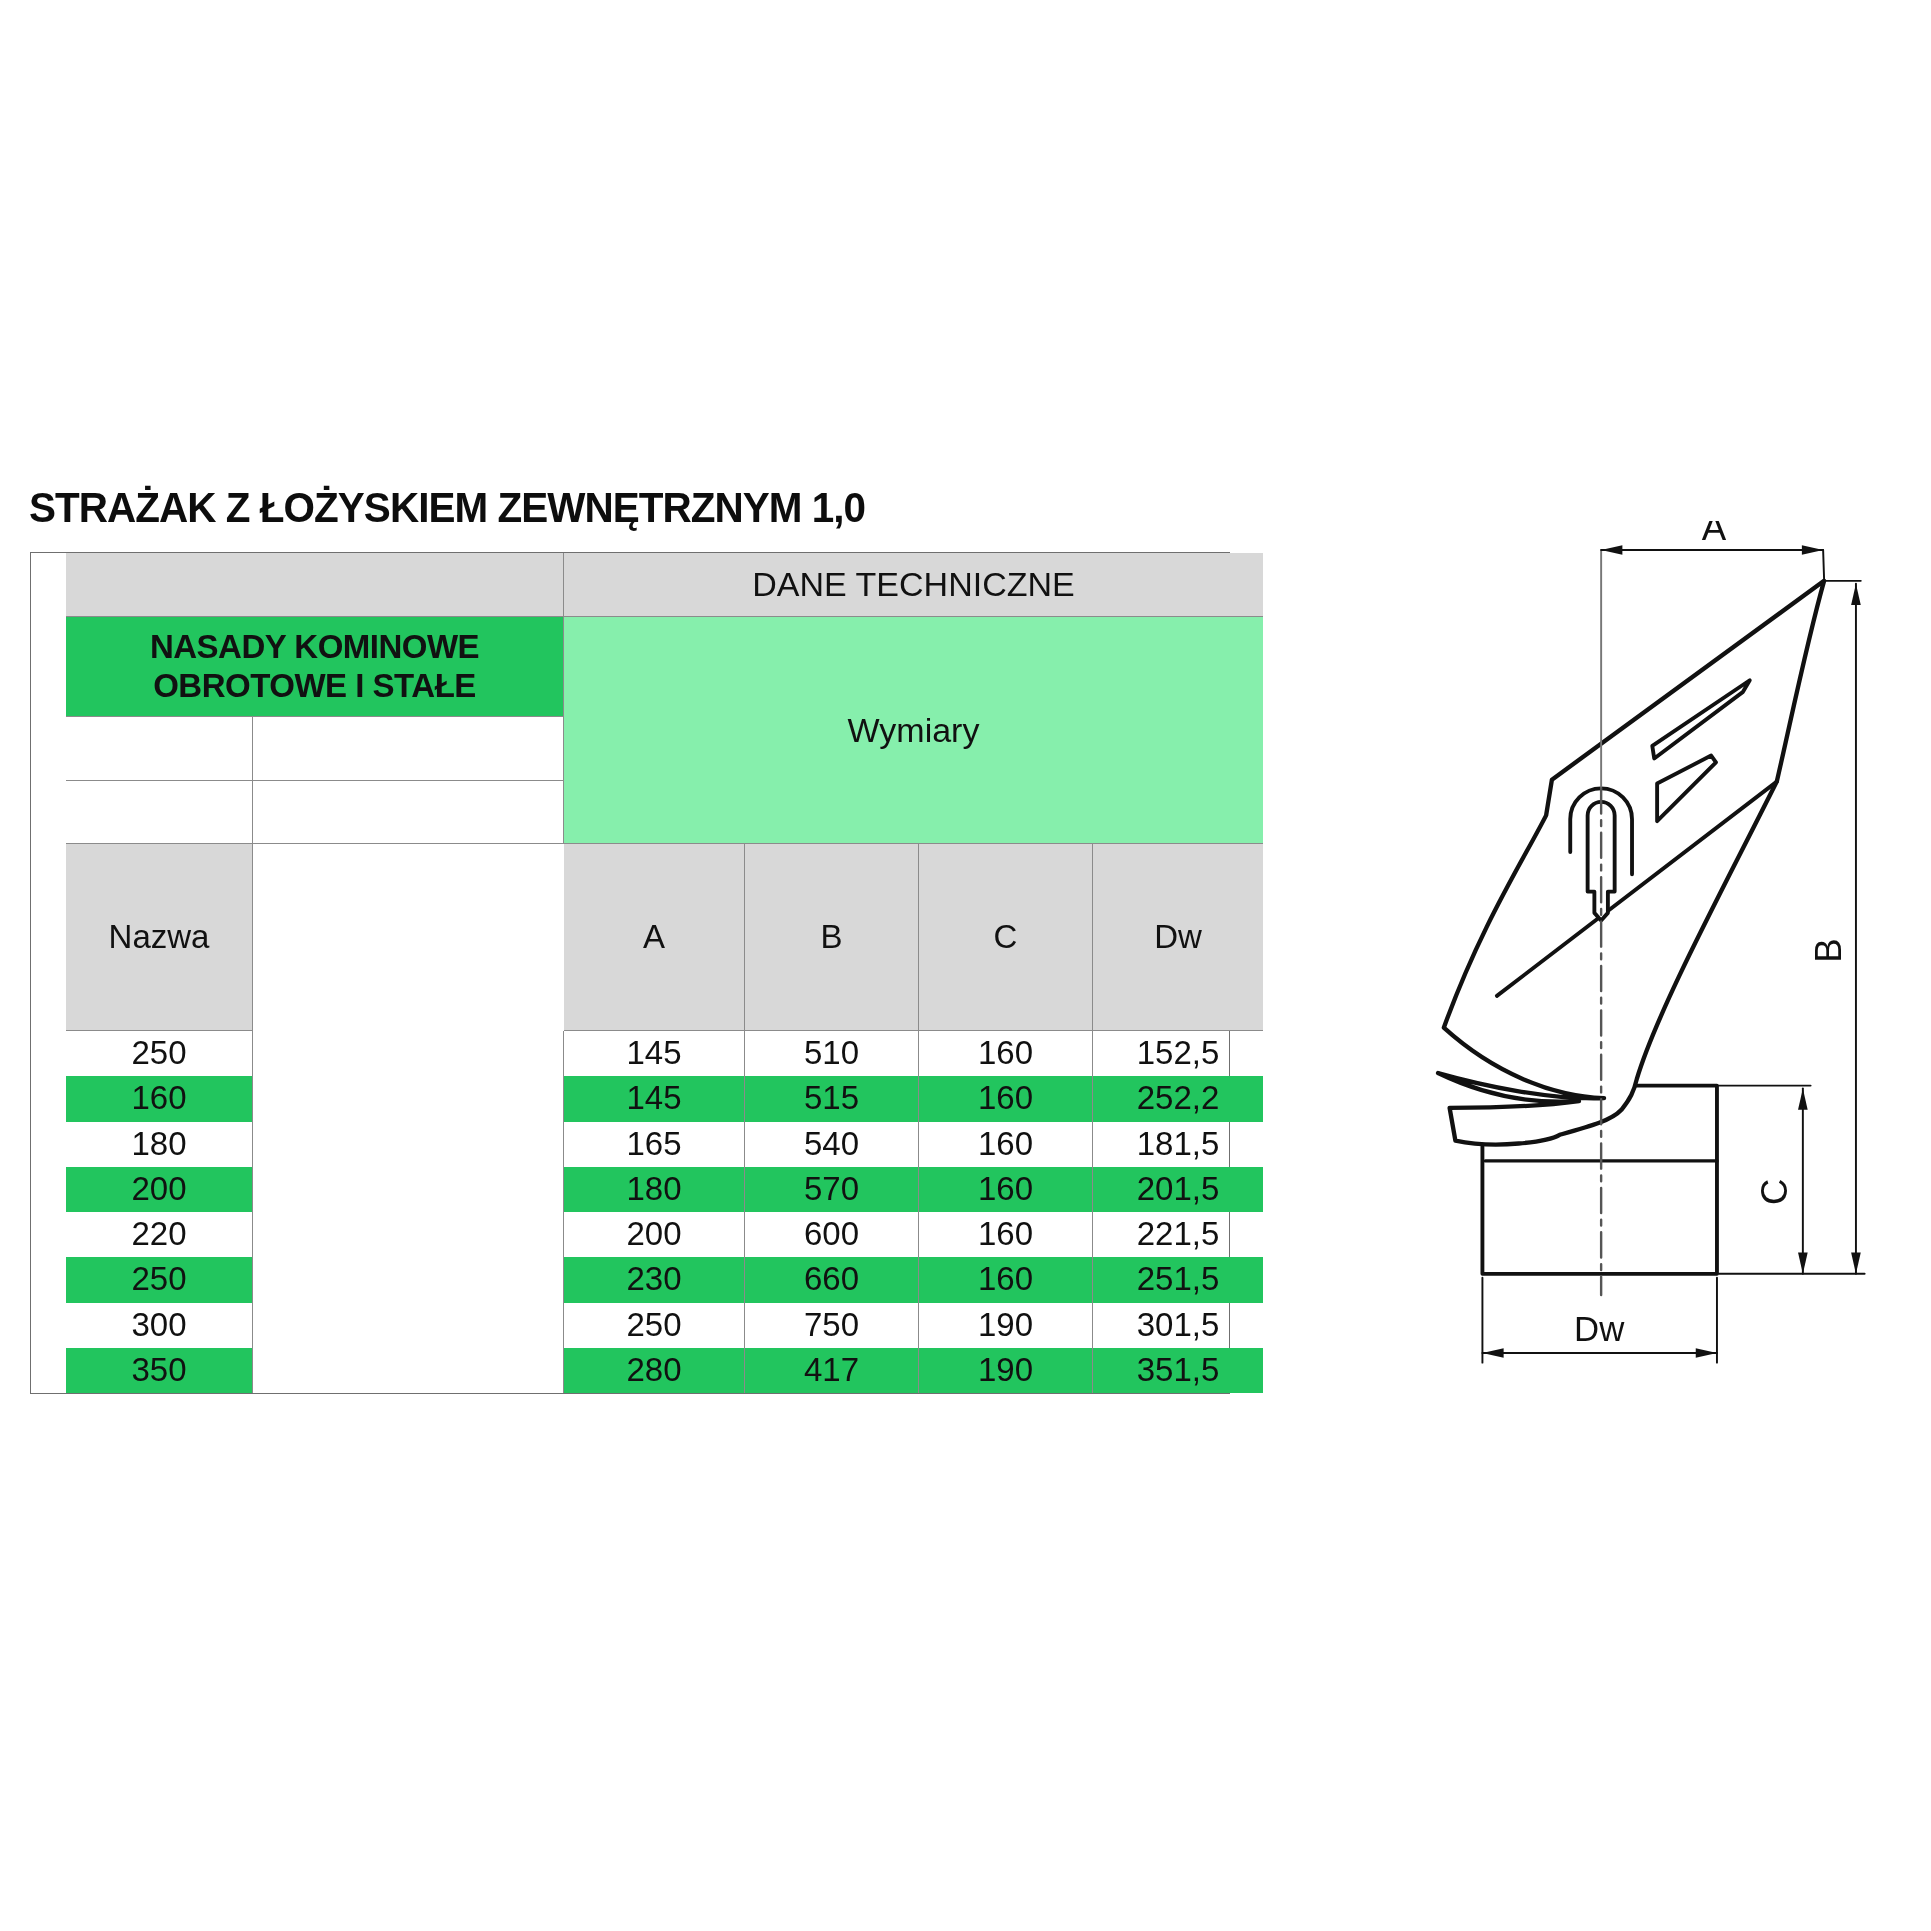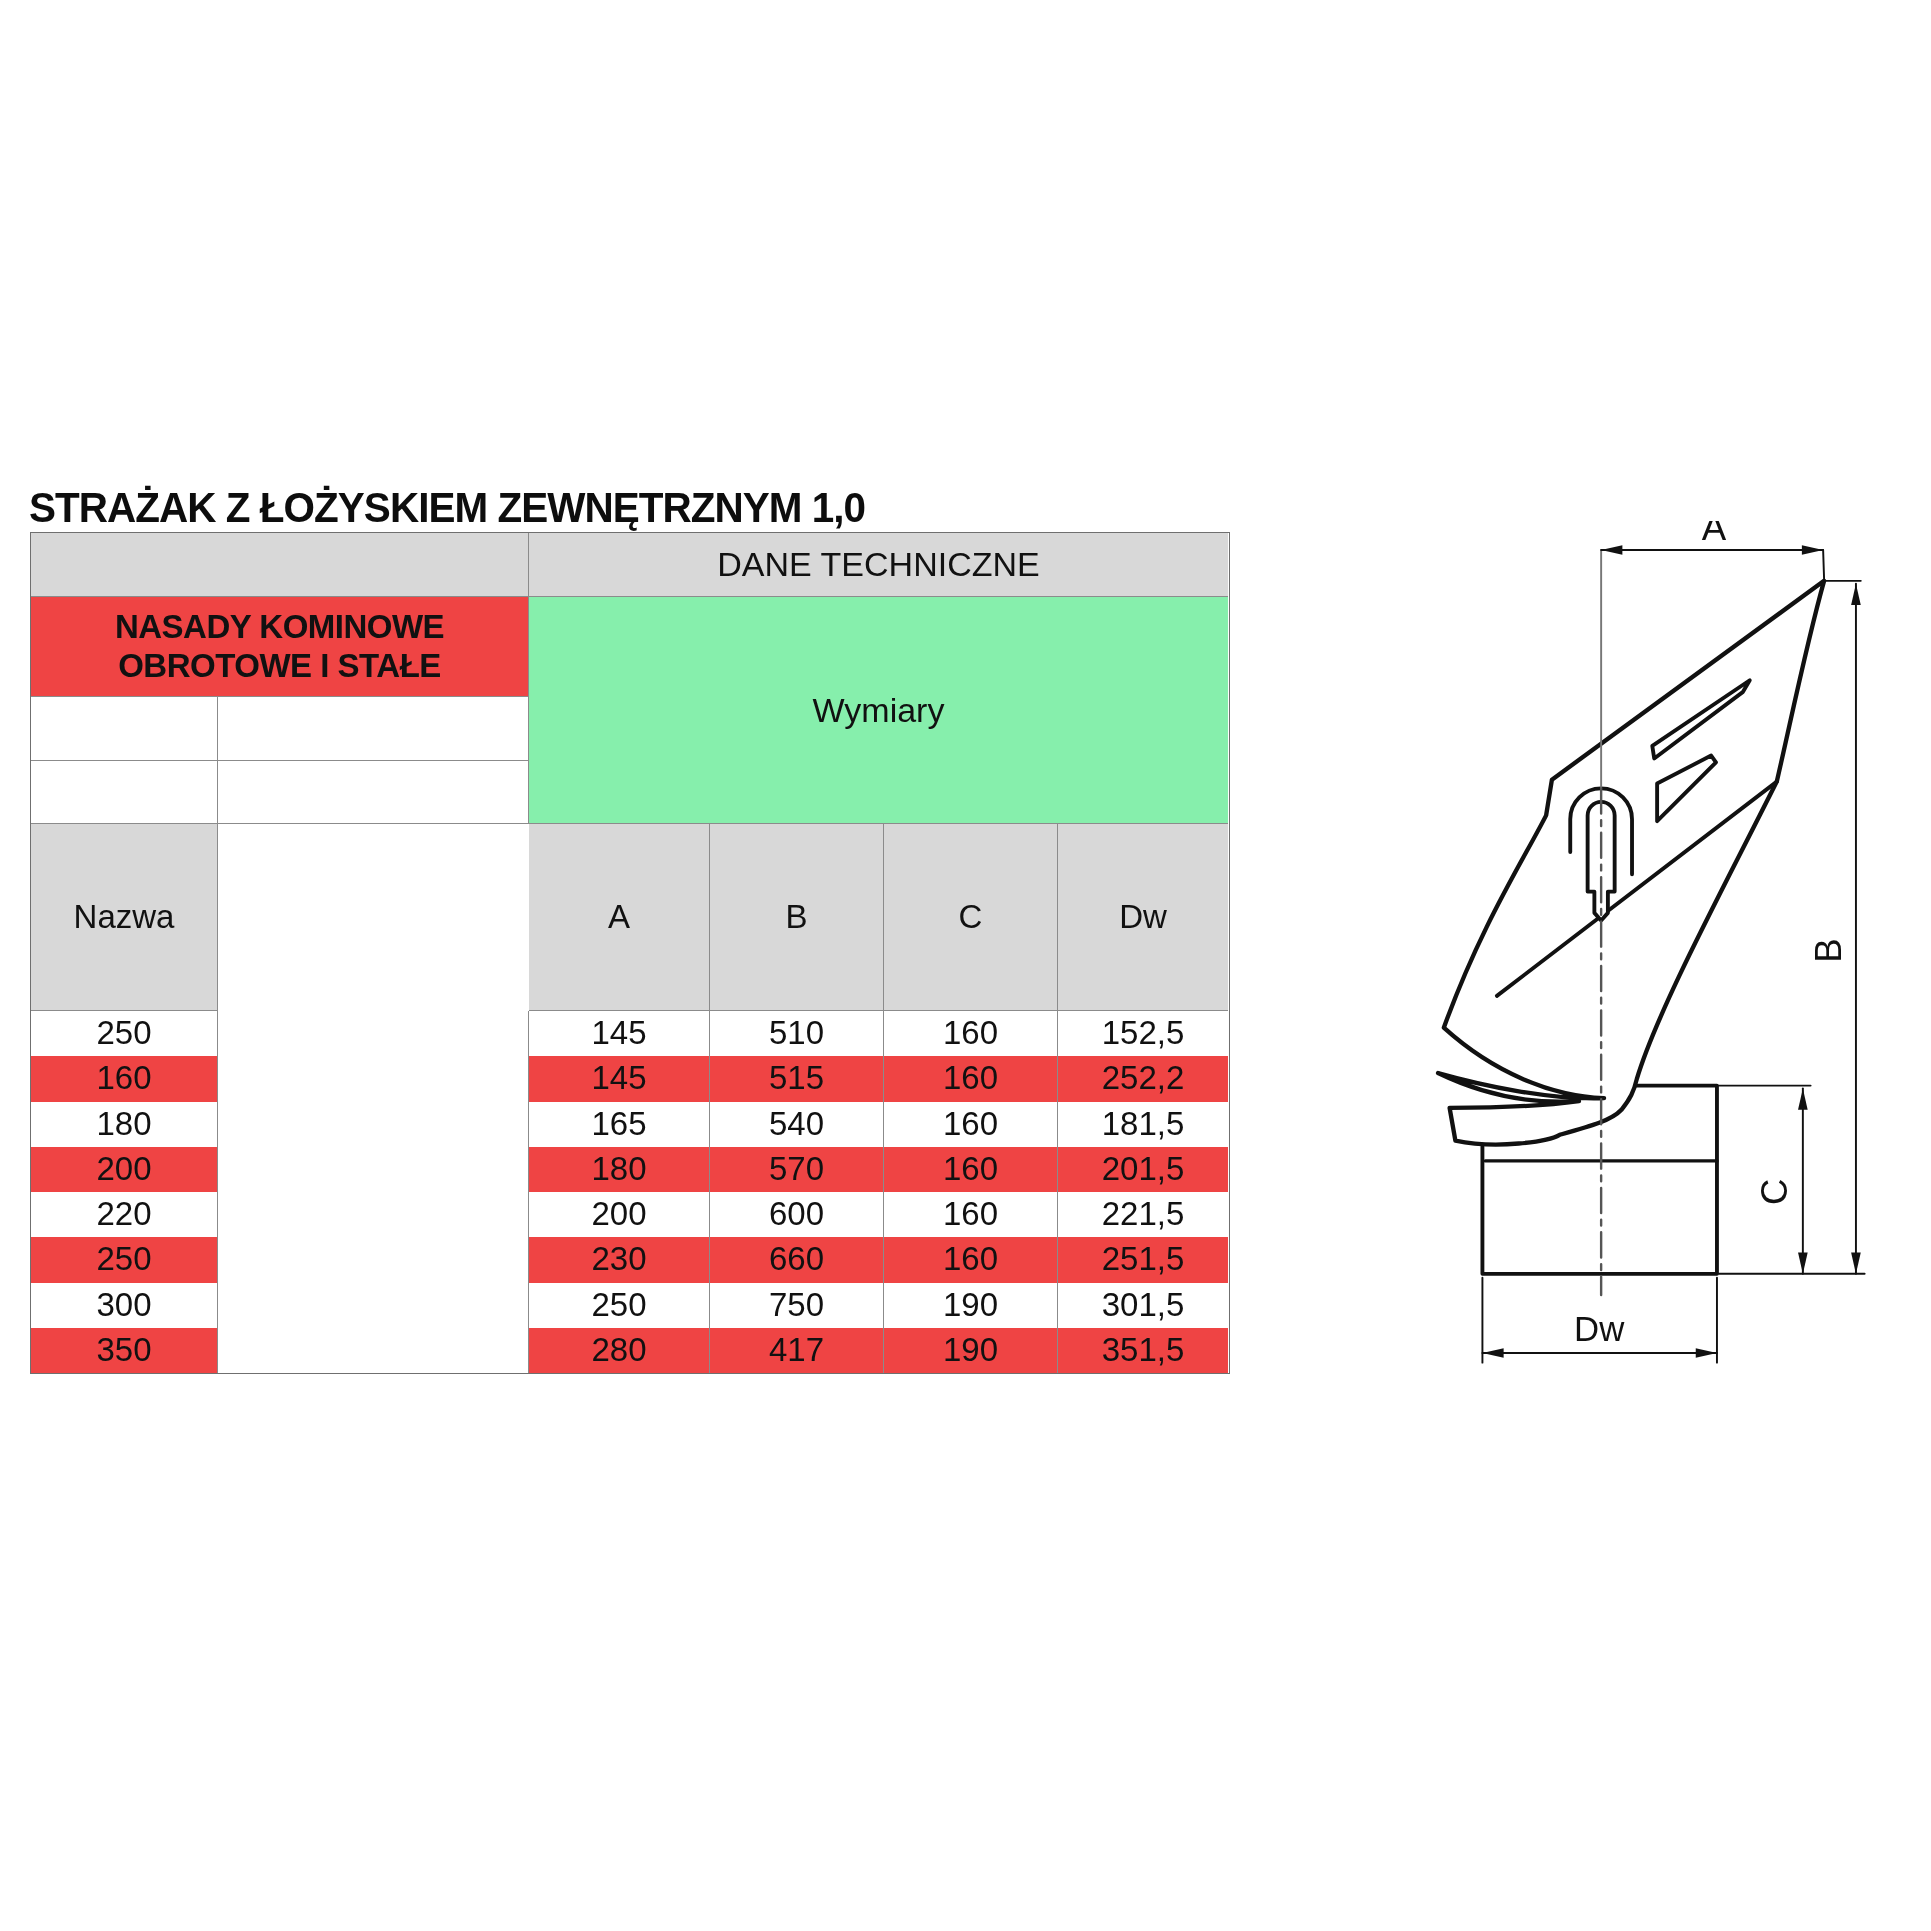--- a/index.html
+++ b/index.html
@@ -3,30 +3,30 @@
 <meta charset="utf-8">
 <style>
   html,body{margin:0;padding:0;background:#fff;}
   #canvas{position:relative;width:1931px;height:1931px;background:#fff;overflow:hidden;
           font-family:"Liberation Sans",sans-serif;color:#111;}
   
   .page-title{position:absolute;left:29px;top:483px;font-size:43px;font-weight:700;
               letter-spacing:-1px;transform:scaleX(.94);transform-origin:left center;
               white-space:nowrap;color:#0d0d0d;}
   
-  .spec-table{position:absolute;left:30px;top:532px;width:1200px;height:842px;
+  .spec-table{position:absolute;left:30px;top:552px;width:1200px;height:842px;
               display:grid;border:1.9px solid #6f6f6f;box-sizing:border-box;
               grid-template-columns:187px 311px 181px 174px 174px 170px;
-              grid-template-rows:64px 100px 64px 63px 187px repeat(8,1fr);}
+              grid-template-rows:64px 100px 64px 63px 187px repeat(8,1fr);padding-left:35px;}
   .cell{display:flex;align-items:center;justify-content:center;box-sizing:border-box;
         text-align:center;font-size:33px;line-height:1.18;white-space:pre-line;}
   .br{border-right:1.9px solid #8b8b8b;}
   .bb{border-bottom:1.9px solid #8b8b8b;}
   .bg-dark{background:#d8d8d8;}
-  .bg-light{background:#ef4444;}
+  .bg-light{background:#22c55e;}
   .bold{font-weight:700;}
   .c-top-left{grid-row:1;grid-column:1/span 2;}
   .c-dane{grid-row:1;grid-column:3/span 4;font-size:34px;}
   .c-nasady{grid-row:2;grid-column:1/span 2;font-size:33px;letter-spacing:-0.5px;}
   .c-wymiary{grid-row:2/span 3;grid-column:3/span 4;background:#86efac;font-size:34px;}
   .c-e1a{grid-row:3;grid-column:1;}  .c-e1b{grid-row:3;grid-column:2;}
   .c-e2a{grid-row:4;grid-column:1;}  .c-e2b{grid-row:4;grid-column:2;}
   .h5{grid-row:5;}
   .c-product{font-size:32px;}
   .c-imgcell{grid-row:6/span 8;grid-column:2;background:#fff;}

